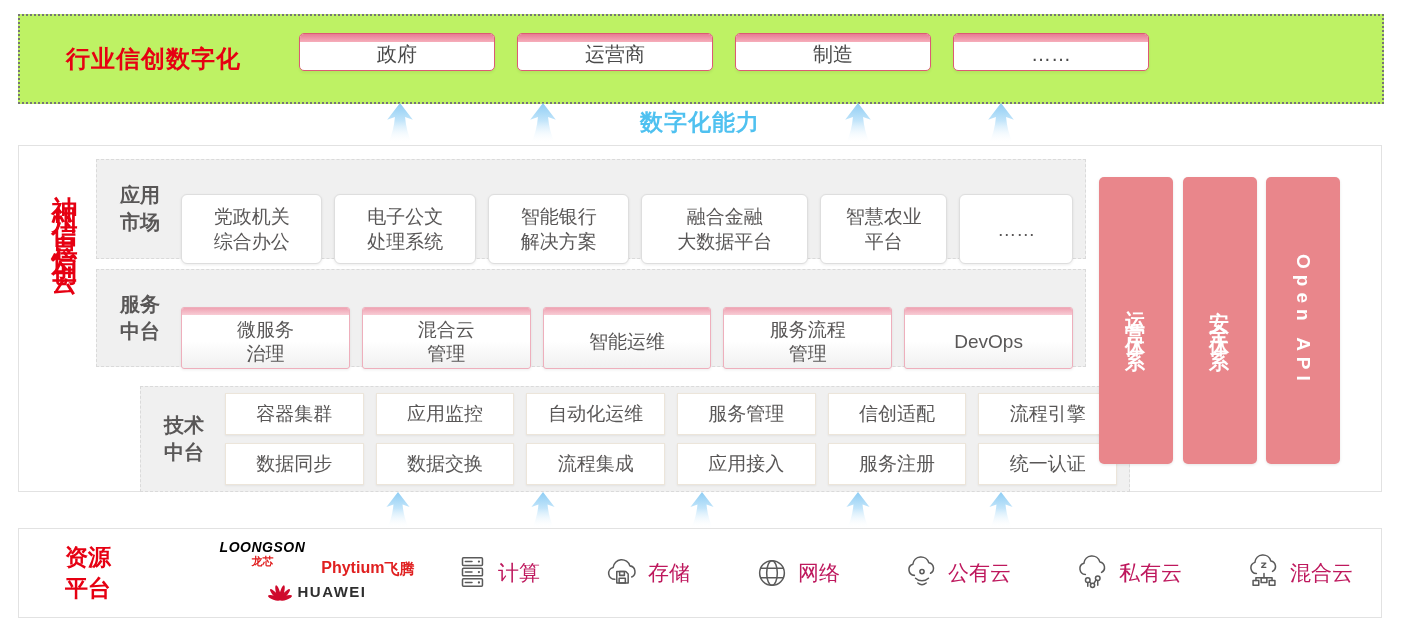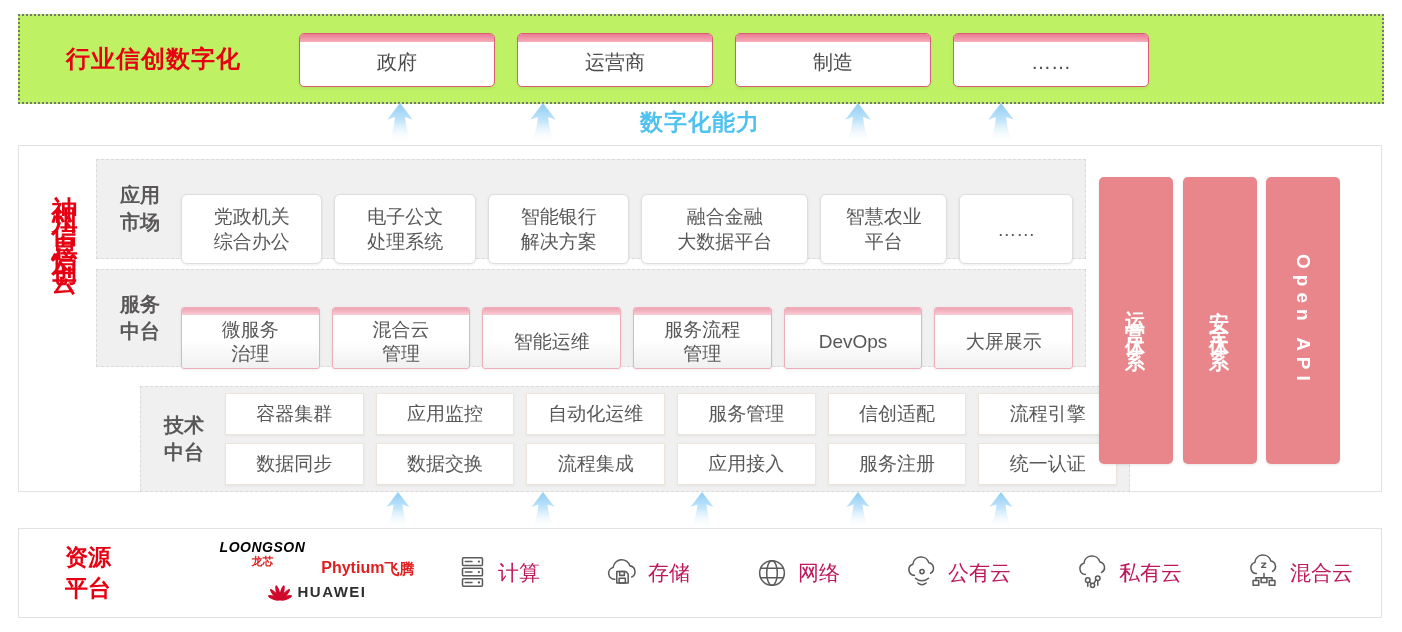--- a/index.html
+++ b/index.html
@@ -5,21 +5,21 @@
   html,body{margin:0;padding:0;background:#ffffff;}
   .stage{
     position:relative;width:1402px;height:632px;background:#ffffff;overflow:hidden;
     font-family:"Liberation Sans","DejaVu Sans",sans-serif;color:#595757;
   }
   
   .banner{position:absolute;left:18px;top:14px;width:1362px;height:86px;border:2px dotted #767676;background:#bef264;}
   .banner-label{position:absolute;left:46px;top:50%;transform:translateY(-50%);font-size:24px;font-weight:bold;color:#e60012;letter-spacing:1px;white-space:nowrap;}
   .banner-boxes{position:absolute;left:279px;top:17px;display:flex;gap:22px;}
   .industry-box{
-    width:196px;height:54px;box-sizing:border-box;background:#ffffff;border:1px solid #dc5b74;border-radius:5px;
+    width:196px;height:38px;box-sizing:border-box;background:#ffffff;border:1px solid #dc5b74;border-radius:5px;
     position:relative;overflow:hidden;display:flex;align-items:center;justify-content:center;
     padding-top:4px;font-size:20px;color:#4a4a4a;box-shadow:0 2px 3px rgba(0,0,0,.06);
   }
   .industry-box::before{content:"";position:absolute;top:0;left:0;right:0;height:8px;background:linear-gradient(180deg,#e77b92,#f6aebb);}
   
   .up-arrow{position:absolute;width:34px;height:40px;}
   .cap-label{position:absolute;left:610px;top:107px;width:180px;text-align:center;font-size:23px;font-weight:bold;color:#4fc1f0;letter-spacing:1px;}
   
   .main{position:absolute;left:18px;top:145px;width:1364px;height:347px;box-sizing:border-box;background:#ffffff;border:1px solid #e2e2e2;}
   .main-title{
@@ -147,21 +147,20 @@
 中台</div>
       <div class="row-boxes">
         <div class="svc-box">微服务
 治理</div>
         <div class="svc-box">混合云
 管理</div>
         <div class="svc-box">智能运维</div>
         <div class="svc-box">服务流程
 管理</div>
         <div class="svc-box">DevOps</div>
-        <div class="svc-box">大屏展示</div>
       </div>
     </div>
 
     <div class="row row3">
       <div class="row-label">技术
 中台</div>
       <div class="tech-grid">
         <div class="tech-row">
           <div class="tech-box">容器集群</div>
           <div class="tech-box">应用监控</div>

